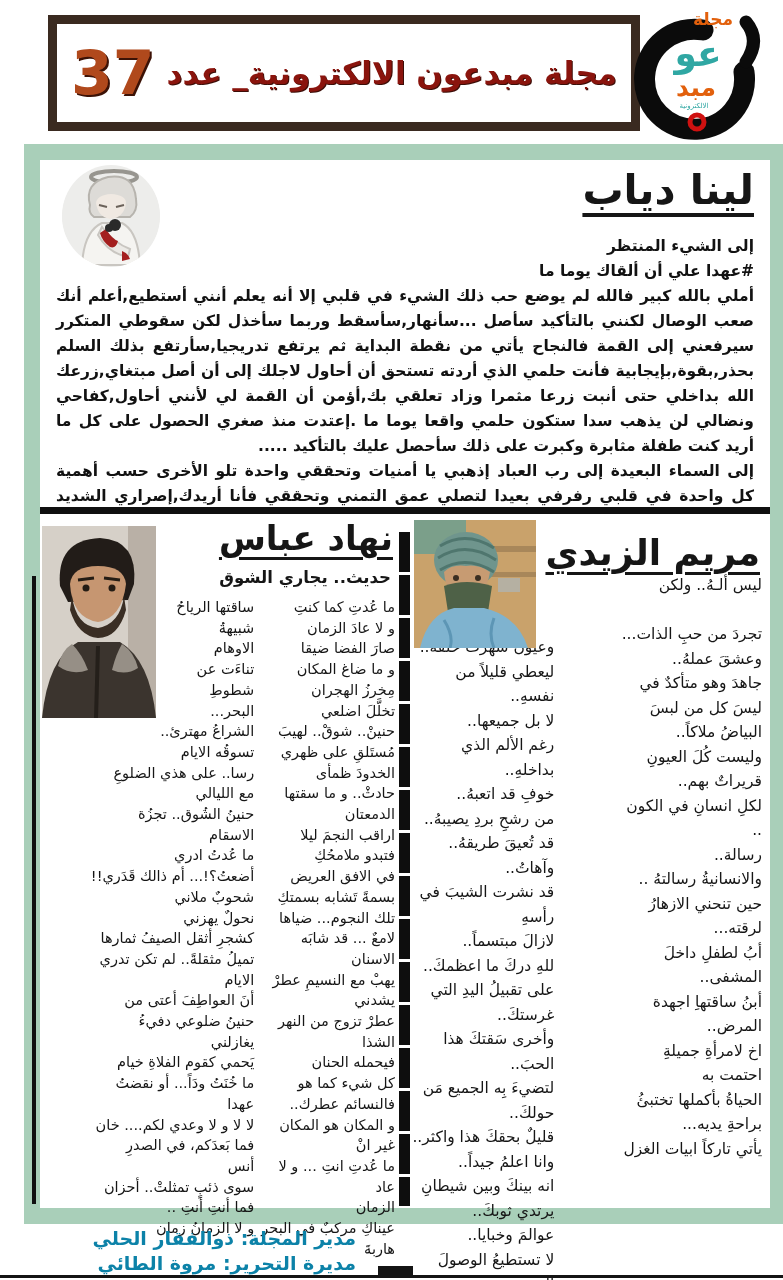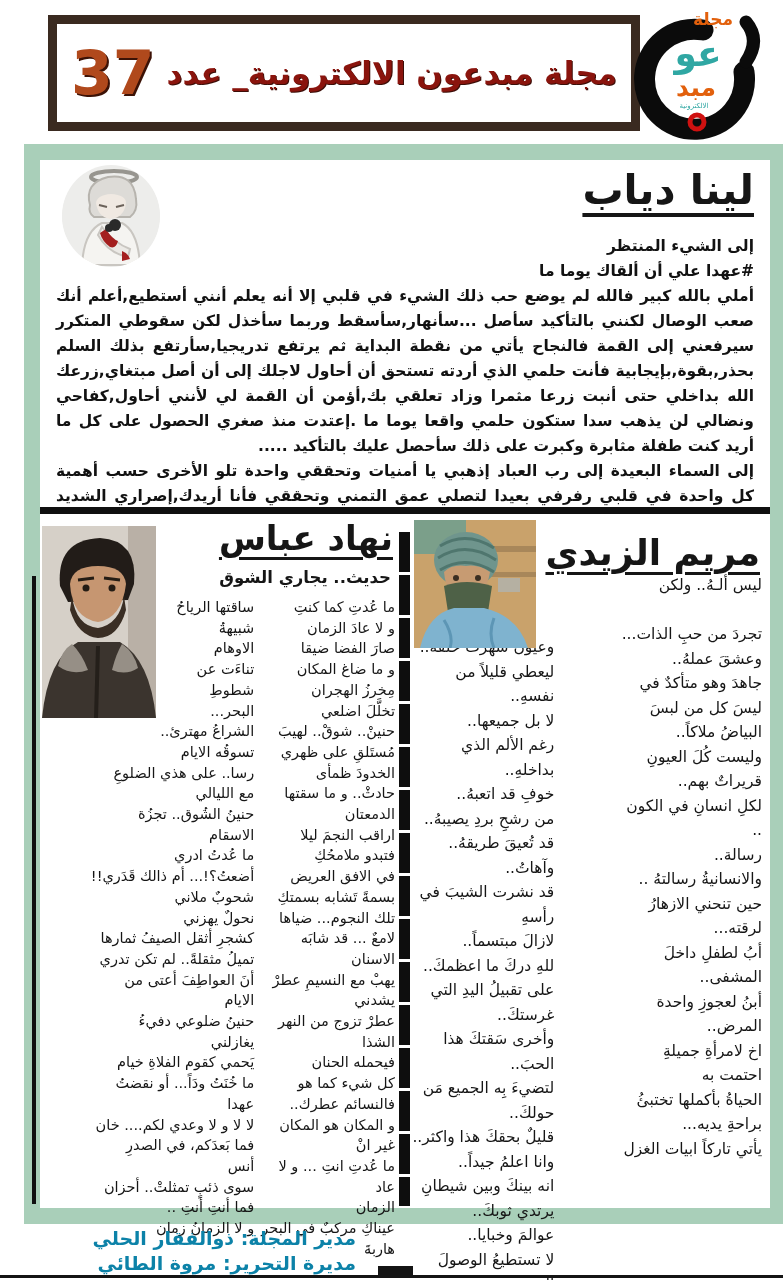--- a/index.html
+++ b/index.html
@@ -152,21 +152,21 @@
                 <div class="poem-line">وليست كُلَ العيونِ</div>
                 <div class="poem-line">قريراتٌ بهم..</div>
                 <div class="poem-line">لكلِ انسانِ في الكون</div>
                 <div class="poem-line">..</div>
                 <div class="poem-line">رسالة..</div>
                 <div class="poem-line">والانسانيةُ رسالتهُ ..</div>
                 <div class="poem-line">حين تنحني الازهارُ</div>
                 <div class="poem-line">لرقته...</div>
                 <div class="poem-line">أبُ لطفلِ داخلَ</div>
                 <div class="poem-line">المشفى..</div>
-                <div class="poem-line">أبنُ لعجوزِ واحدة</div>
+                <div class="poem-line">أبنُ ساقتهاِ اجهدة</div>
                 <div class="poem-line">المرض..</div>
                 <div class="poem-line">اخ لامرأةِ جميلةِ</div>
                 <div class="poem-line">احتمت به</div>
                 <div class="poem-line">الحياةُ بأكملها تختبئُ</div>
                 <div class="poem-line">براحةِ يديه...</div>
                 <div class="poem-line">يأتي تاركاً ابيات الغزل</div>
               </div>
             <div class="poem sub-l">
                 <div class="poem-line">وعيونُ سهرت خلفهُ..</div>
                 <div class="poem-line">ليعطي قليلاً من نفسهِ..</div>
@@ -258,22 +258,22 @@
                   <div class="poem-line">رسا.. على هذي الضلوعِ</div>
                   <div class="poem-line">مع الليالي</div>
                   <div class="poem-line">حنينُ الشُوق.. تجزُة</div>
                   <div class="poem-line">الاسقام</div>
                   <div class="poem-line">ما عُدتُ ادري</div>
                   <div class="poem-line">أضعتُ؟!... أم ذالك قَدَري!!</div>
                   <div class="poem-line">شحوبٌ ملاني</div>
                   <div class="poem-line">نحولٌ يهزني</div>
                   <div class="poem-line">كشجرِ أثقل الصيفُ ثمارها</div>
                   <div class="poem-line">تميلُ مثقلةً.. لم تكن تدري</div>
+                  <div class="poem-line">الايام</div>
                   <div class="poem-line">أنَ العواطِفَ أعتى من</div>
-                  <div class="poem-line">الايام</div>
                   <div class="poem-line">حنينُ ضلوعي دفيءُ</div>
                   <div class="poem-line">يغازلني</div>
                   <div class="poem-line">يَحمي كقوم الفلاةِ خيام</div>
                   <div class="poem-line">ما خُنَتُ ودَاً... أو نقضتُ</div>
                   <div class="poem-line">عهدا</div>
                   <div class="poem-line">لا لا و لا وعدي لكم.... خان</div>
                   <div class="poem-line">فما بَعدَكم، في الصدرِ</div>
                   <div class="poem-line">أنس</div>
                   <div class="poem-line">سوى ذئبٍ تمثلتْ.. أحزان</div>
                   <div class="poem-line">فما أنتِ أنتِ ..</div>

